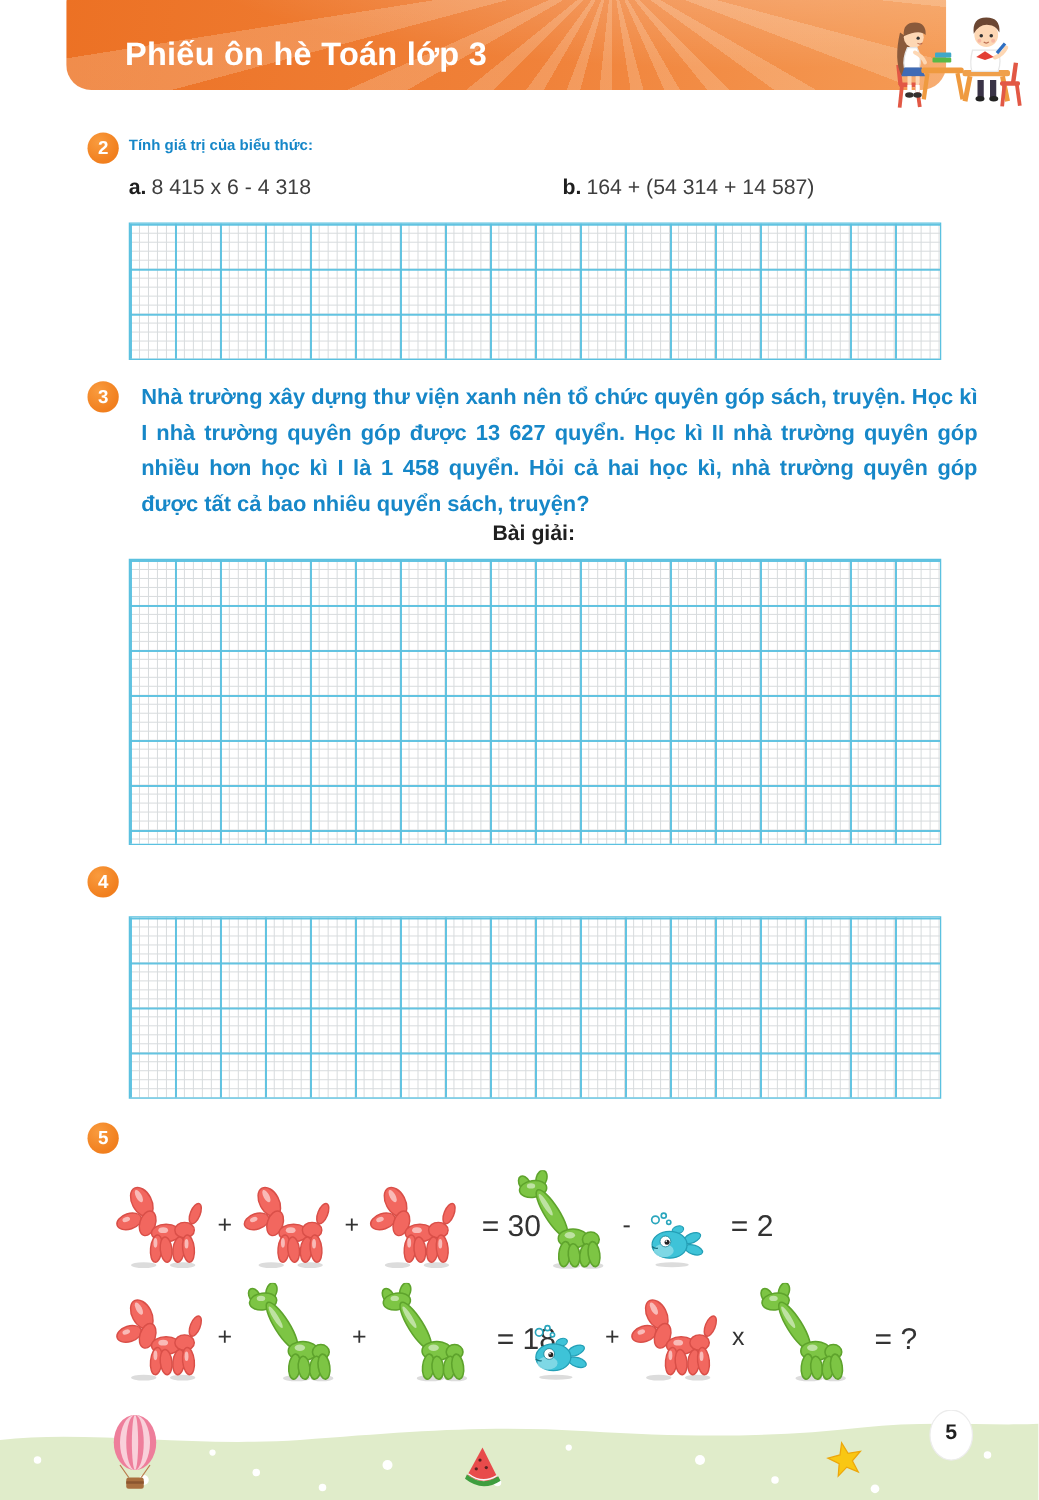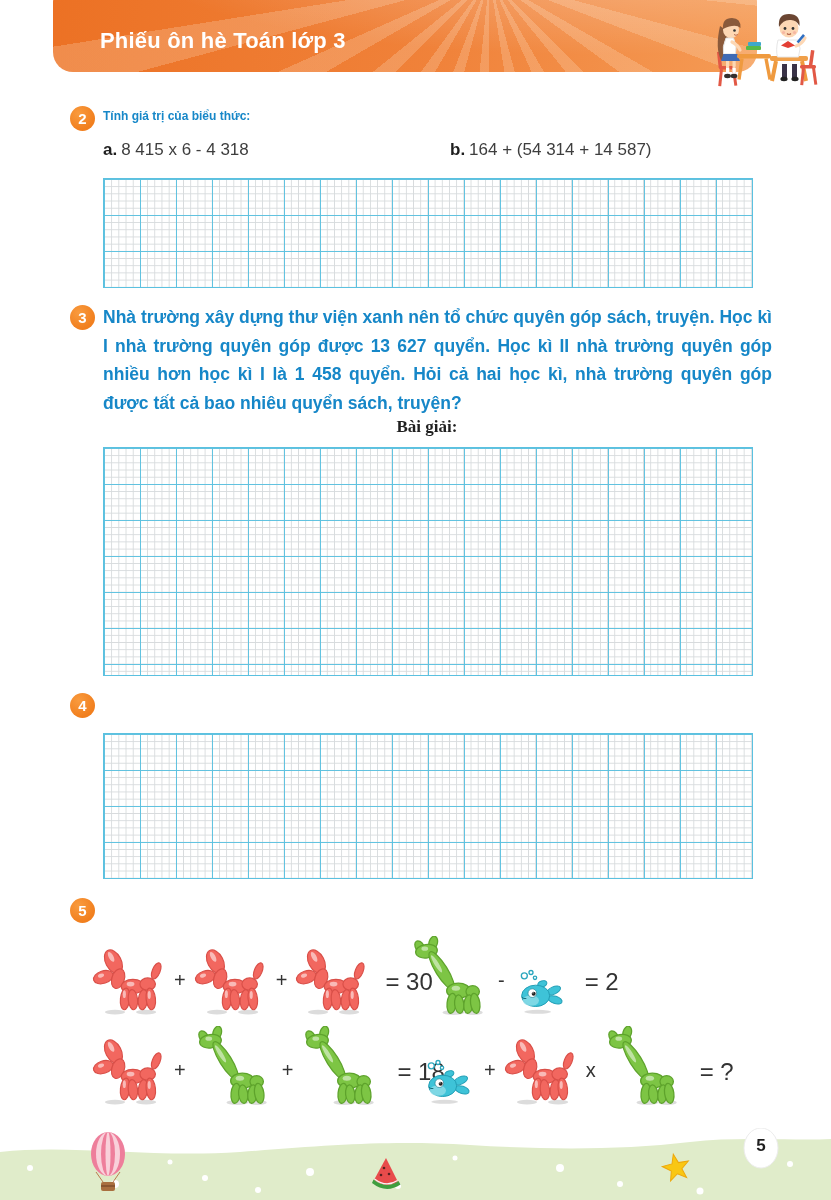--- a/index.html
+++ b/index.html
@@ -7,34 +7,34 @@
         font-family:"Liberation Sans",sans-serif;}
 
   
   .header{position:absolute;left:53px;top:-8px;width:704px;height:80px;
     background:
       radial-gradient(ellipse at 78% -40%, rgba(255,255,255,0.30), rgba(255,255,255,0) 60%),
       repeating-conic-gradient(from 195deg at 62% -18%, rgba(255,236,214,0.22) 0deg 6deg, rgba(255,255,255,0) 6deg 15deg),
       linear-gradient(100deg,#ec7124,#f0823a 55%,#f59b55);
     border-radius:10px 10px 20px 20px;}
   .header-title{position:absolute;left:47px;top:36px;color:#fff;font-weight:bold;
-    font-size:22px;letter-spacing:0.2px;}
+    font-size:26px;letter-spacing:0.2px;}
   .kids{position:absolute;left:690px;top:4px;width:132px;height:98px;z-index:3;}
 
   
   .badge{position:absolute;width:25px;height:25px;border-radius:50%;
     background:radial-gradient(circle at 35% 30%,#f99b3e,#f17f1e 70%);
     color:#fff;font-weight:bold;font-size:15px;display:flex;align-items:center;justify-content:center;}
   .ex-title{position:absolute;color:#1687C8;font-weight:bold;font-size:12px;text-align:center;}
   .ex-text{position:absolute;color:#1687C8;font-weight:bold;font-size:17.5px;
-    line-height:28.5px;text-align:justify;}
+    line-height:28.5px;text-align:justify;margin-left:10px;}
   .part{position:absolute;font-size:17px;color:#3e3e3e;}
   .part b{color:#1e1e1e;margin-right:4px;}
   .solution-label{position:absolute;left:103px;width:648px;text-align:center;
-    color:#1f1f1f;font-weight:bold;font-size:17px;font-family:Liberation Serif, serif;}
+    color:#1f1f1f;font-weight:bold;font-size:17px;}
 
   
   .grid{position:absolute;left:103px;width:648px;background-color:#fff;
     border:1.5px solid #5BC1E0;
     background-image:
       linear-gradient(to right, rgba(91,193,224,0.95) 1.3px, transparent 1.3px),
       linear-gradient(to bottom, rgba(91,193,224,0.95) 1.3px, transparent 1.3px),
       linear-gradient(to right, #d7dbdd 1px, transparent 1px),
       linear-gradient(to bottom, #d7dbdd 1px, transparent 1px);
     background-size:36px 36px,36px 36px,7.2px 7.2px,7.2px 7.2px;}

